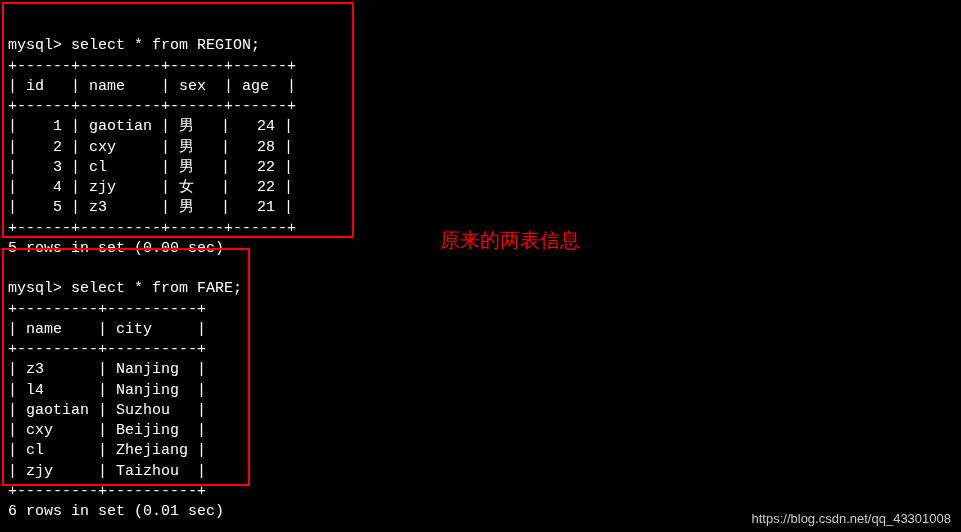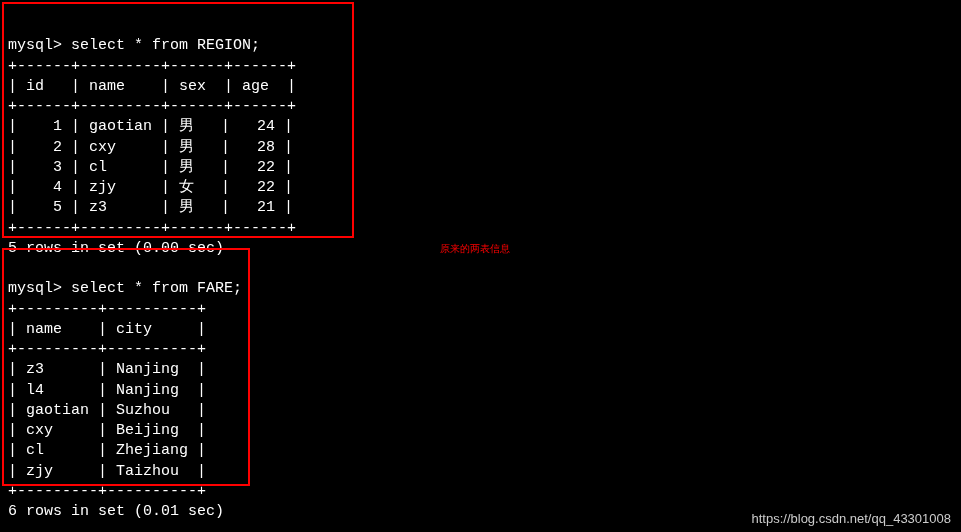--- a/index.html
+++ b/index.html
@@ -35,25 +35,25 @@
       position: absolute;
       top: 248px;
       left: 2px;
       width: 248px;
       height: 238px;
       border: 2px solid #ff0000;
       pointer-events: none;
     }
     .annotation {
       position: absolute;
-      top: 242px;
+      top: 227px;
       left: 440px;
       color: #ff0000;
       font-family: "Microsoft YaHei", Arial, sans-serif;
-      font-size: 10px;
+      font-size: 20px;
     }
     .watermark {
       position: absolute;
       bottom: 6px;
       right: 10px;
       color: #cccccc;
       font-family: Arial, sans-serif;
       font-size: 13px;
     }
   </style>

